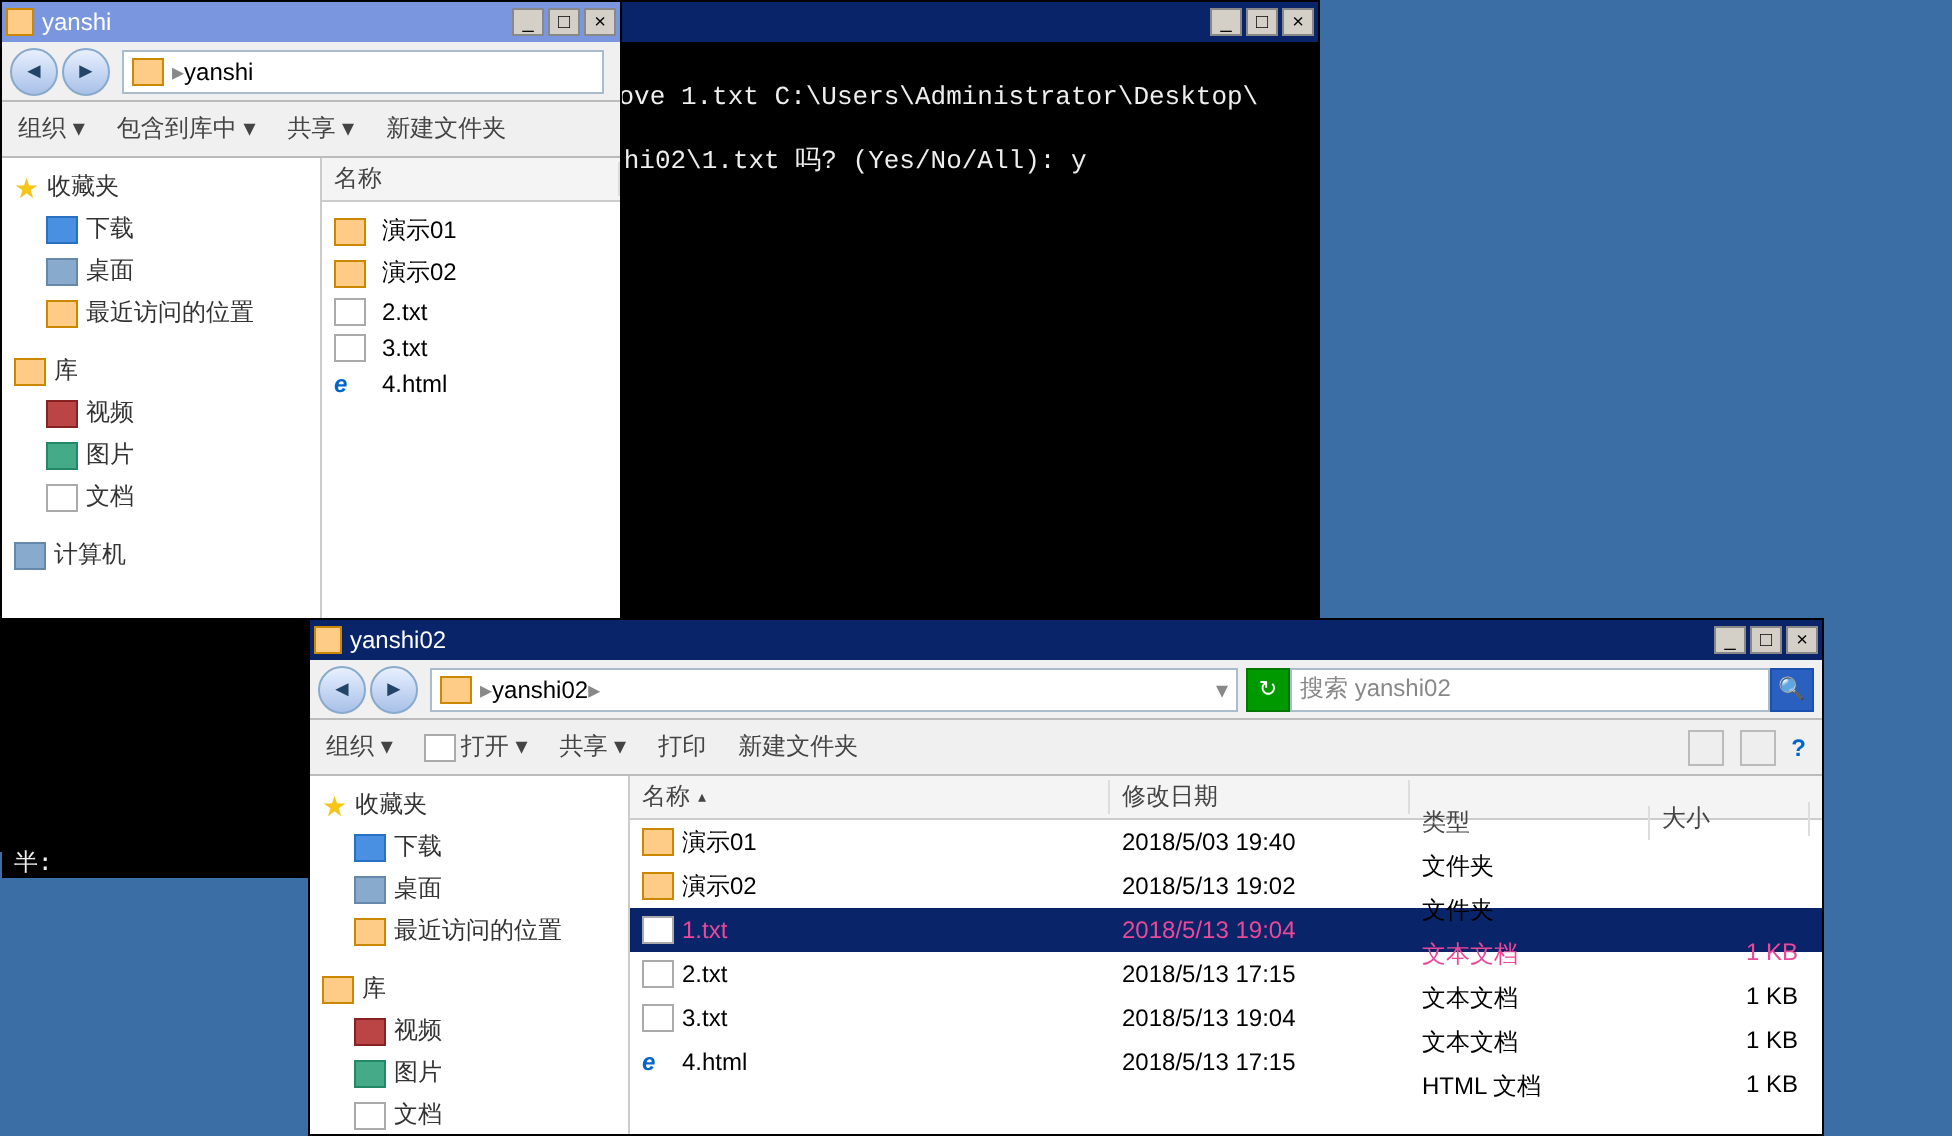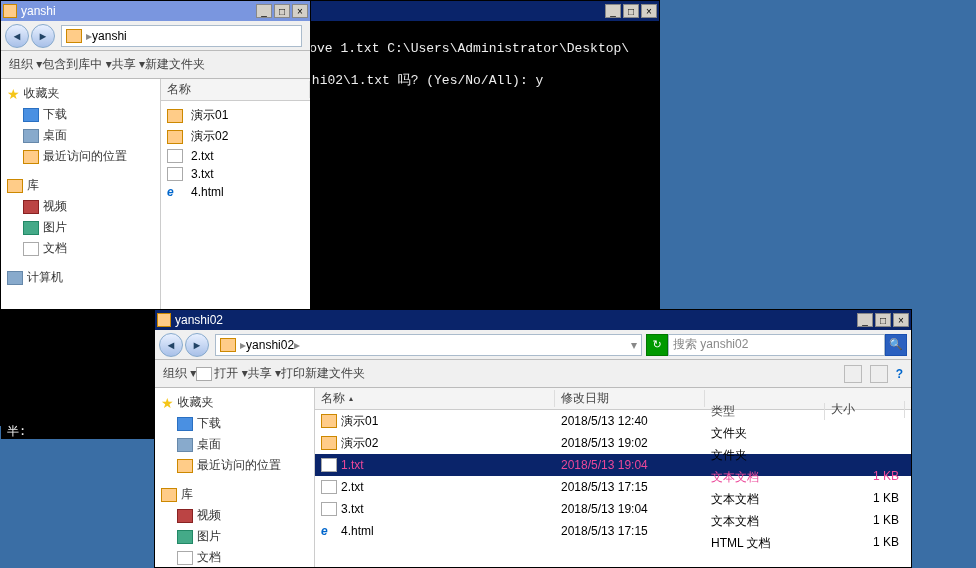--- a/index.html
+++ b/index.html
@@ -15,23 +15,23 @@
 
 
 .cmd-body { background: #000; color: #eee; white-space: pre; font-family: "Consolas","Courier New",monospace; font-size: 13px; padding: 4px; height: 400px; overflow: auto; line-height: 16px; }
 .cmd-status { background: #000; color: #eee; height: 18px; padding: 2px 6px; font-family: monospace; }
 
 
 .explorer-top { display: flex; align-items: center; height: 30px; border-bottom: 1px solid #bbb; padding: 0 4px; background: #f0f0f0; }
 .navbtn { width: 24px; height: 24px; border-radius: 50%; background: linear-gradient(#e8f0ff,#a8c0e8); border: 1px solid #8ac; margin-right: 2px; display: flex; align-items: center; justify-content: center; font-size: 11px; color: #246; }
 .addressbar { flex: 1; display: flex; align-items: center; background: #fff; border: 1px solid #abc; height: 22px; padding: 0 4px; margin: 0 4px; }
 .addressbar .folder-icon-sm { width: 16px; height: 14px; background: #fc8; border: 1px solid #c80; margin-right: 4px; }
-.searchbox { width: 217px; background: #fff; border: 1px solid #abc; height: 22px; display: flex; align-items: center; padding: 0 4px; color: #888; }
-
-.toolbar { display: flex; align-items: center; height: 28px; border-bottom: 1px solid #bbb; padding: 0 8px; background: #f0f0f0; }
+.searchbox { width: 240px; background: #fff; border: 1px solid #abc; height: 22px; display: flex; align-items: center; padding: 0 4px; color: #888; }
+
+.toolbar { display: flex; align-items: center; height: 28px; border-bottom: 1px solid #bbb; padding: 0 8px; gap: 16px; background: #f0f0f0; }
 .tbitem { display: flex; align-items: center; gap: 2px; color: #444; cursor: pointer; }
 .tri { font-size: 8px; }
 .rightctl { margin-left: auto; display:flex; gap:8px; align-items:center;}
 .viewbtn{width:18px;height:18px;border:1px solid #bbb;background:#eee;}
 
 .explorer-body { display: flex; height: calc(100% - 78px); background: #fff; }
 .sidebar { width: 160px; border-right: 1px solid #ccc; padding: 4px 0; overflow: hidden; }
 .side-section { margin-bottom: 8px; }
 .side-hdr { display: flex; align-items: center; padding: 2px 6px; gap: 4px; font-weight: normal; color: #333; }
 .side-item { display: flex; align-items: center; padding: 2px 6px 2px 22px; gap: 4px; color: #333; cursor: pointer; }
@@ -275,21 +275,21 @@
             <span>名称</span> 
             <span class="tri">▴</span>
           </div>
         <div class="col-date">修改日期</div>
         <div class="col-type">类型</div>
         <div class="col-size">大小</div>
       </div>
       <div id="front-list">
           <div class="row">
             <div class="col-name"><span class="file-ico file-ico-fold"></span><span>演示01</span></div>
-            <div class="col-date">2018/5/13 12:40</div>
+            <div class="col-date">2018/5/03 19:40</div>
             <div class="col-type">文件夹</div>
             <div class="col-size" style="text-align:right"></div>
           </div>
           <div class="row">
             <div class="col-name"><span class="file-ico file-ico-fold"></span><span>演示02</span></div>
             <div class="col-date">2018/5/13 19:02</div>
             <div class="col-type">文件夹</div>
             <div class="col-size" style="text-align:right"></div>
           </div>
           <div class="row sel">

